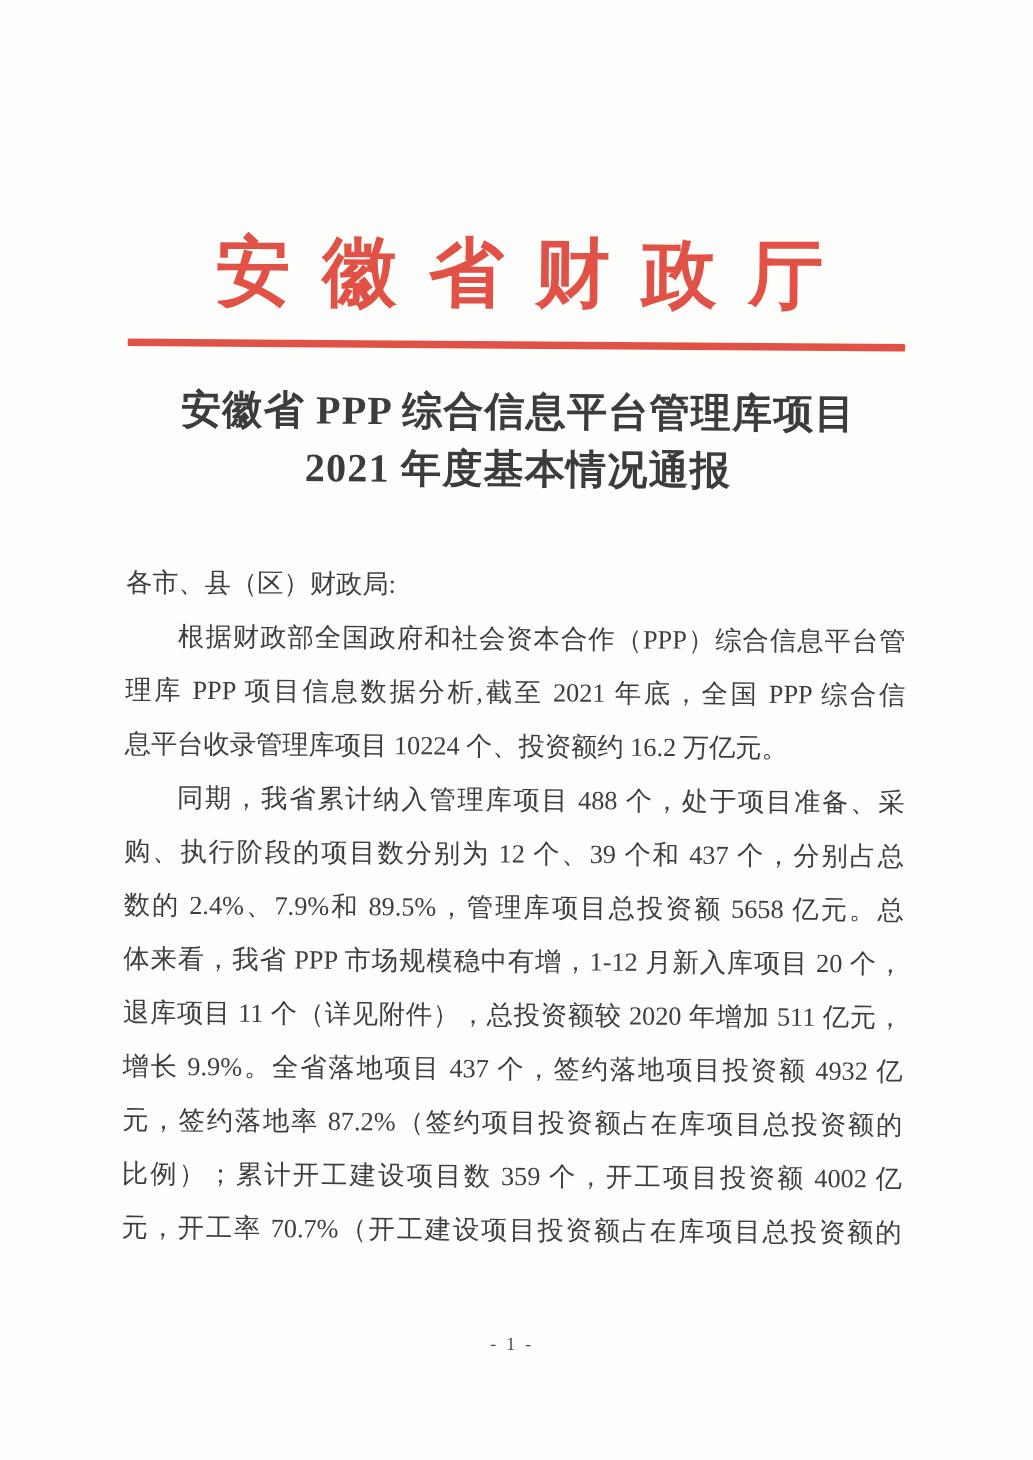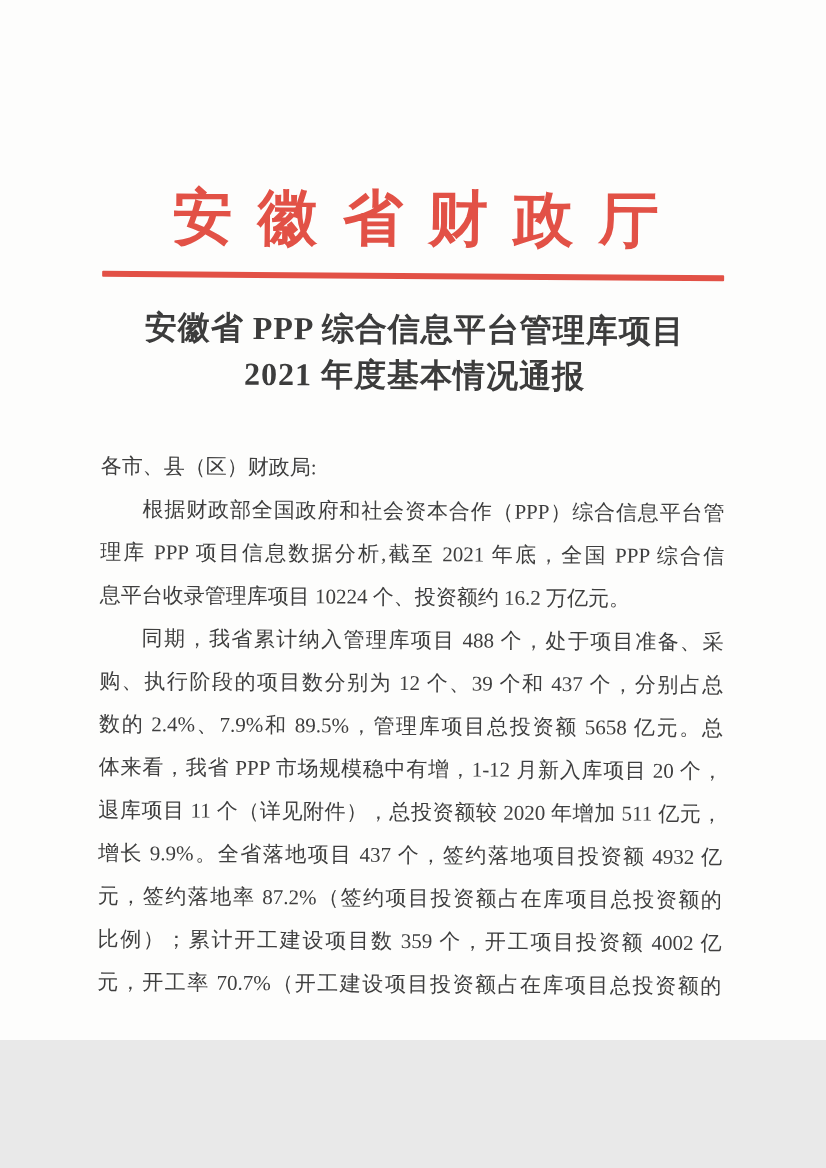--- a/index.html
+++ b/index.html
@@ -1,19 +1,19 @@
 <!DOCTYPE html>
 <html><head>
 <meta charset="utf-8">
 <style>
   html, body { margin: 0; padding: 0; background: #e9e9e9; }
   .page {
     position: relative;
     width: 826px;
-    height: 1040px;
+    height: 1168px;
     margin: 0 auto;
     background: #fdfdfc;
     overflow: hidden;
     font-family: "Liberation Serif", "DejaVu Serif", serif;
   }
   
   .sheet {
     position: absolute;
     inset: 0;
     transform: rotate(0.4deg);

